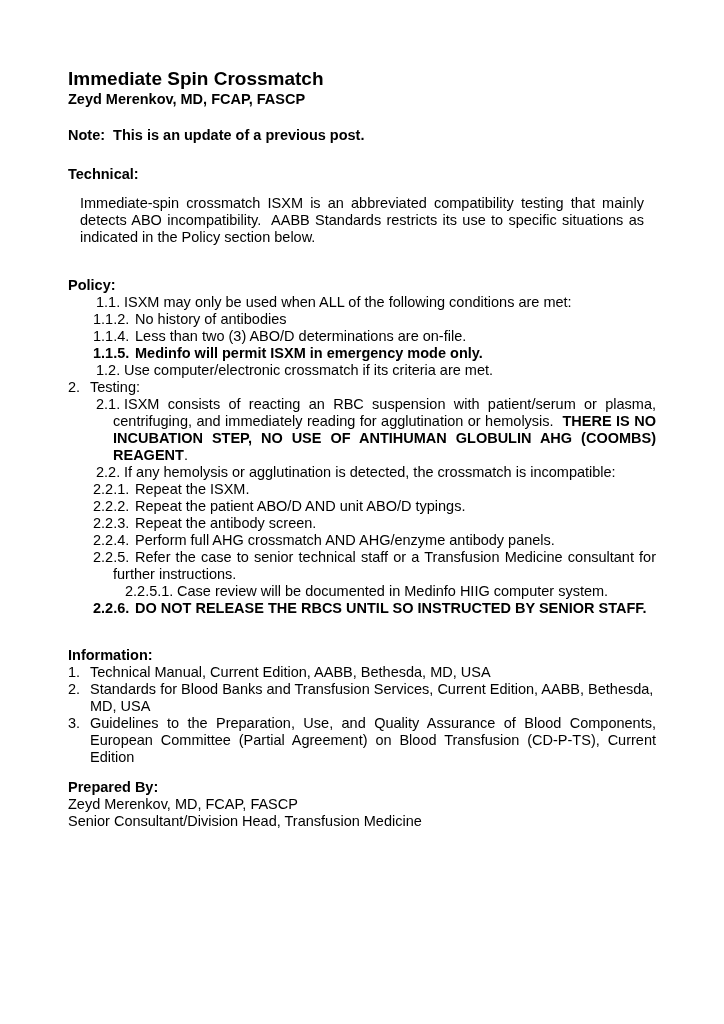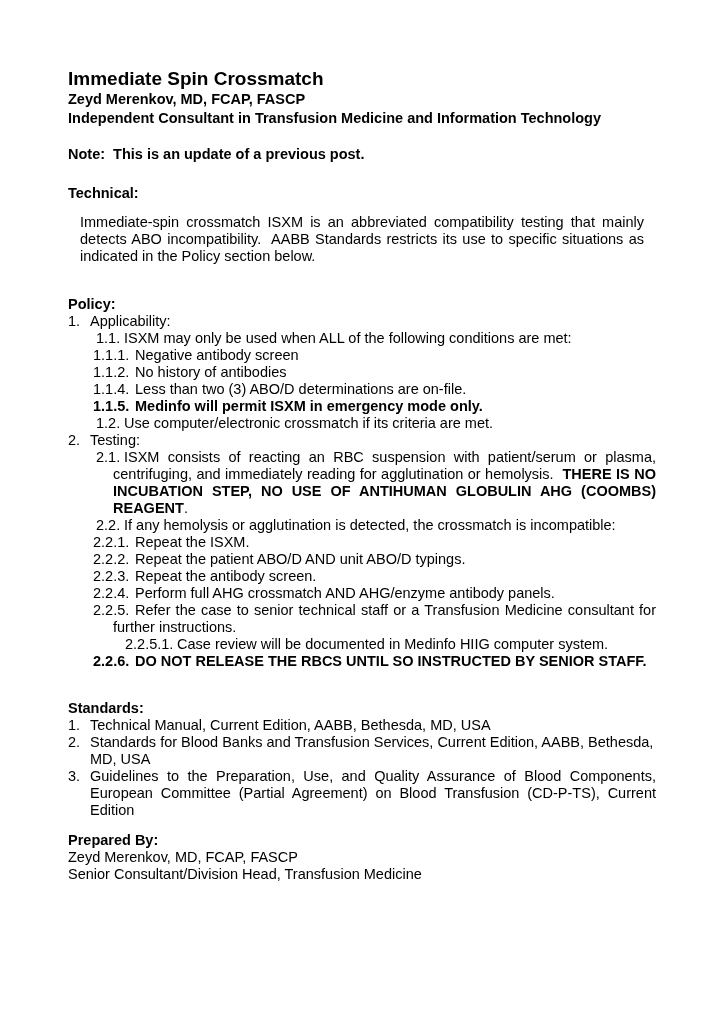--- a/index.html
+++ b/index.html
@@ -56,43 +56,40 @@
   .g21 { height: 21px; }
   .g30 { height: 30px; }
 </style>
 </head>
 <body>
 
 <div class="page">
 
   <h1 class="doc-title">Immediate Spin Crossmatch</h1>
   <div class="b-line">Zeyd Merenkov, MD, FCAP, FASCP</div>
-  <div class="b-line">Independent Consultant in Transfusion Medicine and Information Technology</div>
 
   <div class="g17"></div>
 
   <div class="b-line">Note:&nbsp; This is an update of a previous post.</div>
 
   <div class="g21"></div>
 
   <div>
     <div class="heading">Technical:</div>
     <p class="justify">Immediate-spin crossmatch ISXM is an abbreviated compatibility testing that mainly detects ABO incompatibility.&nbsp; AABB Standards restricts its use to specific situations as indicated in the Policy section below.</p>
   </div>
 
   <div class="g19"></div>
 
   <div>
     <div class="heading">Policy:</div>
 
-    <div class="li lvl1"><span class="num">1.</span><span>Applicability:</span></div>
 
     <div class="li lvl2"><span class="num">1.1.</span><span>ISXM may only be used when ALL of the following conditions are met:</span></div>
 
-    <div class="li lvl3"><span class="num">1.1.1.</span><span>Negative antibody screen</span></div>
 
     <div class="li lvl3"><span class="num">1.1.2.</span><span>No history of antibodies</span></div>
 
 
     <div class="li lvl3"><span class="num">1.1.4.</span><span>Less than two (3) ABO/D determinations are on-file.</span></div>
 
     <div class="li lvl3 bold"><span class="num">1.1.5.</span><span>Medinfo will permit ISXM in emergency mode only.</span></div>
 
     <div class="li lvl2"><span class="num">1.2.</span><span>Use computer/electronic crossmatch if its criteria are met.</span></div>
 
@@ -113,21 +110,21 @@
     <div class="li lvl3 justify"><span class="num">2.2.5.</span><span>Refer the case to senior technical staff or a Transfusion Medicine consultant for further instructions.</span></div>
 
     <div class="li lvl4"><span class="num">2.2.5.1.</span><span>Case review will be documented in Medinfo HIIG computer system.</span></div>
 
     <div class="li lvl3 bold justify"><span class="num">2.2.6.</span><span>DO NOT RELEASE THE RBCS UNTIL SO INSTRUCTED BY SENIOR STAFF.</span></div>
   </div>
 
   <div class="g30"></div>
 
   <div>
-    <div class="heading">Standards:</div>
+    <div class="heading">Information:</div>
 
     <div class="li lvl1"><span class="num">1.</span><span>Technical Manual, Current Edition, AABB, Bethesda, MD, USA</span></div>
 
     <div class="li lvl1"><span class="num">2.</span><span>Standards for Blood Banks and Transfusion Services, Current Edition, AABB, Bethesda, MD, USA</span></div>
 
     <div class="li lvl1 justify"><span class="num">3.</span><span>Guidelines to the Preparation, Use, and Quality Assurance of Blood Components, European Committee (Partial Agreement) on Blood Transfusion (CD-P-TS), Current Edition</span></div>
   </div>
 
   <div class="g13"></div>
 

